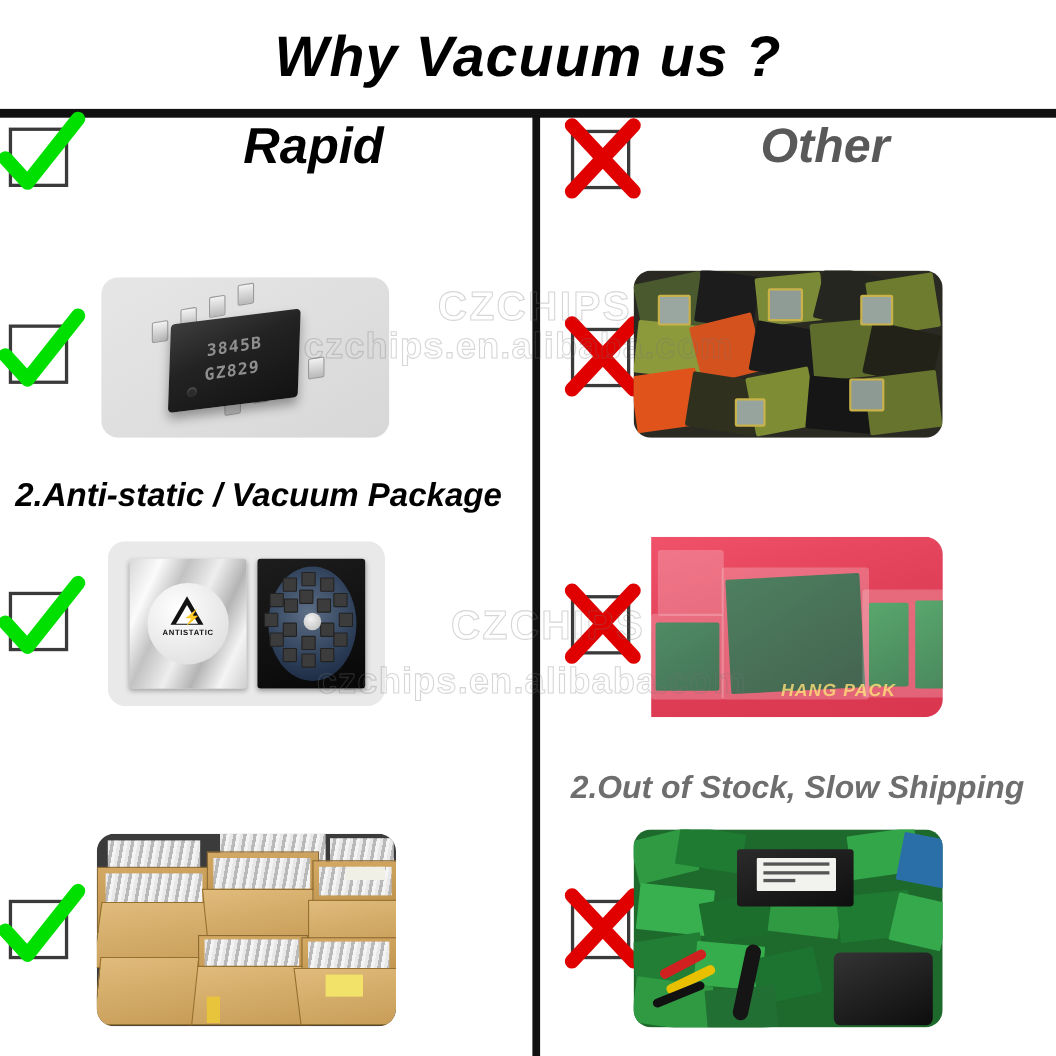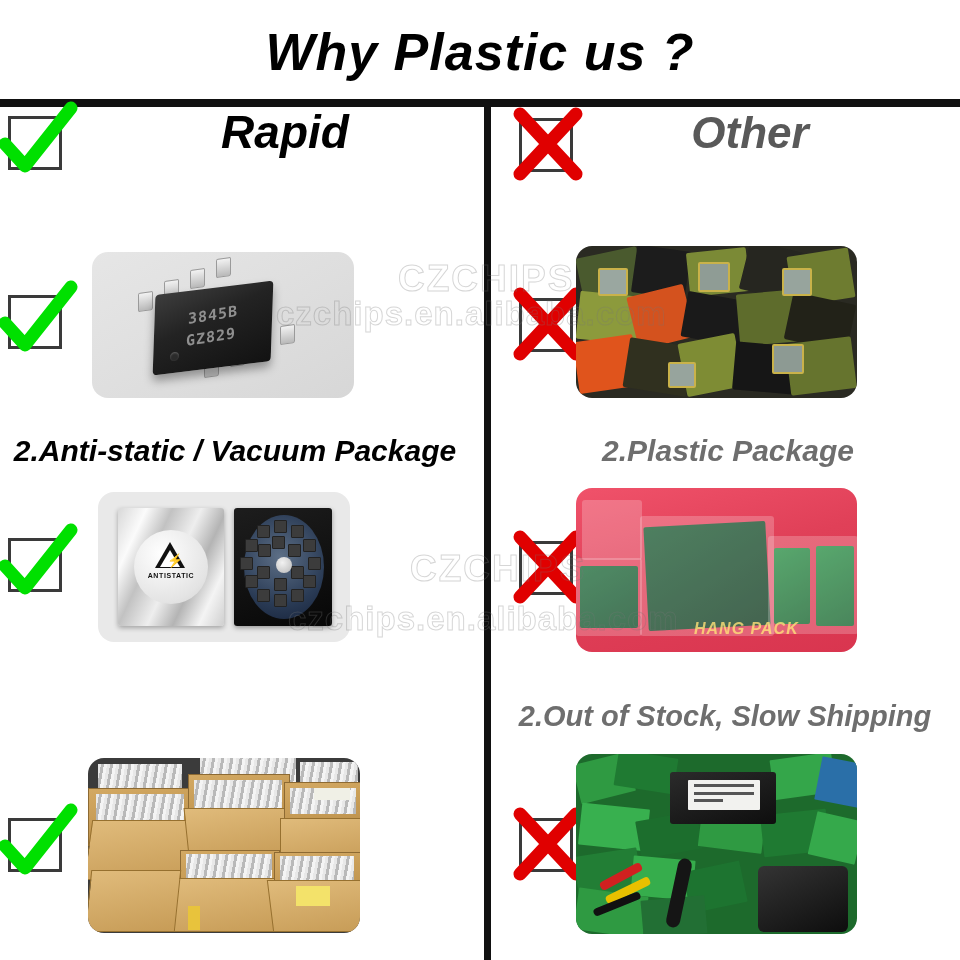--- a/index.html
+++ b/index.html
@@ -134,21 +134,21 @@
     position:absolute;left:136px;top:16px;width:98px;height:118px;border-radius:3px;
     background:linear-gradient(160deg,#1d1d1d,#070707);box-shadow:0 2px 5px rgba(0,0,0,.35);
   }
   .reel-disc{position:absolute;left:10px;top:7px;width:80px;height:104px;border-radius:50%;
     background:radial-gradient(circle at 45% 40%,#5d6f86,#2a3b55 62%,#16223a);}
   .reel-hub{position:absolute;left:42px;top:49px;width:16px;height:16px;border-radius:50%;
     background:radial-gradient(circle at 40% 35%,#f2f2f2,#b8b8b8);}
   .pocket{position:absolute;width:11px;height:11px;background:#3c3c3c;border:1px solid #222;border-radius:1px;}
 
   
-  .pinkbg{width:100%;height:100%;background:linear-gradient(165deg,#f0526a 0%,#e04058 45%,#d9354f 100%);position:relative;}
+  .pinkbg{width:100%;height:100%;background:linear-gradient(165deg,#f0526a 0%,#e04058 45%,#d9354f 100%);position:relative;margin-left:16px;}
   .pcb{position:absolute;border-radius:2px;}
   .bagsheen{position:absolute;background:rgba(255,255,255,.22);border-radius:3px;}
   .hangpack{position:absolute;left:118px;top:132px;font-size:16px;font-weight:bold;
     color:rgba(255,225,120,.8);letter-spacing:1px;font-style:italic;}
 
   
   .boxbg{width:100%;height:100%;background:#3b3b3b;position:relative;}
   .bx{position:absolute;background:linear-gradient(170deg,#d3a963,#b98d47);border:1px solid #8d6a33;}
   .bxflap{position:absolute;background:linear-gradient(170deg,#e0bb7b,#c79c57);border:1px solid #96702f;}
   .silver{position:absolute;background:repeating-linear-gradient(100deg,#e8e8e8 0 3px,#b9b9b9 3px 6px,#f4f4f4 6px 9px);}
@@ -164,21 +164,21 @@
   .blklabel i:nth-child(3){top:19px;width:40%;}
   .wirer{position:absolute;border-radius:4px;}
   .blkpad{position:absolute;left:182px;top:112px;width:90px;height:66px;
     background:linear-gradient(155deg,#343434,#0d0d0d);border-radius:6px;}
 </style>
 </head>
 <body>
 
 <div class="page">
 
-  <div class="title">Why Plastic us ?</div>
+  <div class="title">Why Vacuum us ?</div>
 
   <div class="hbar"></div>
   <div class="vbar"></div>
 
   <div class="head-ours">Rapid</div>
   <div class="head-other">Other</div>
 
   <div class="mark m-head-l">
     <span class="box"></span>
     <svg viewBox="0 0 84 84">
@@ -223,21 +223,20 @@
       </svg>
   </div>
   <div class="mark m-r3-r">
     <span class="box"></span>
     <svg viewBox="0 0 84 84">
         <path d="M14 12 L70 72 M70 12 L14 72" fill="none" stroke="#e00000" stroke-width="13" stroke-linecap="round"></path>
       </svg>
   </div>
 
   <div class="cap cap-l c2l">2.Anti-static / Vacuum Package</div>
-  <div class="cap cap-r c2r">2.Plastic Package</div>
   <div class="cap cap-r c3r">2.Out of Stock, Slow Shipping</div>
 
   <div class="photo p1l">
     <div class="chipbg">
       <span class="pin" style="left:46px;top:40px;"></span>
       <span class="pin" style="left:72px;top:28px;"></span>
       <span class="pin" style="left:98px;top:17px;"></span>
       <span class="pin" style="left:124px;top:6px;"></span>
       <span class="pin" style="left:112px;top:106px;"></span>
       <span class="pin" style="left:138px;top:95px;"></span>

